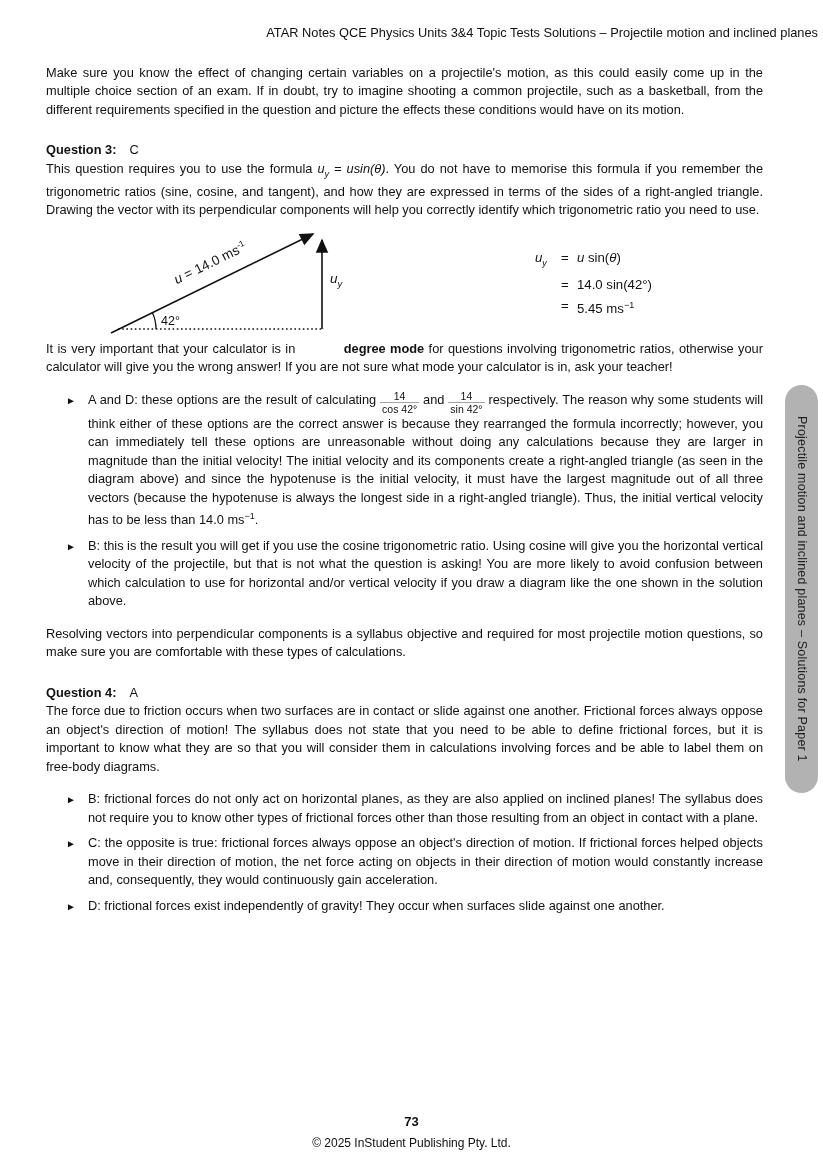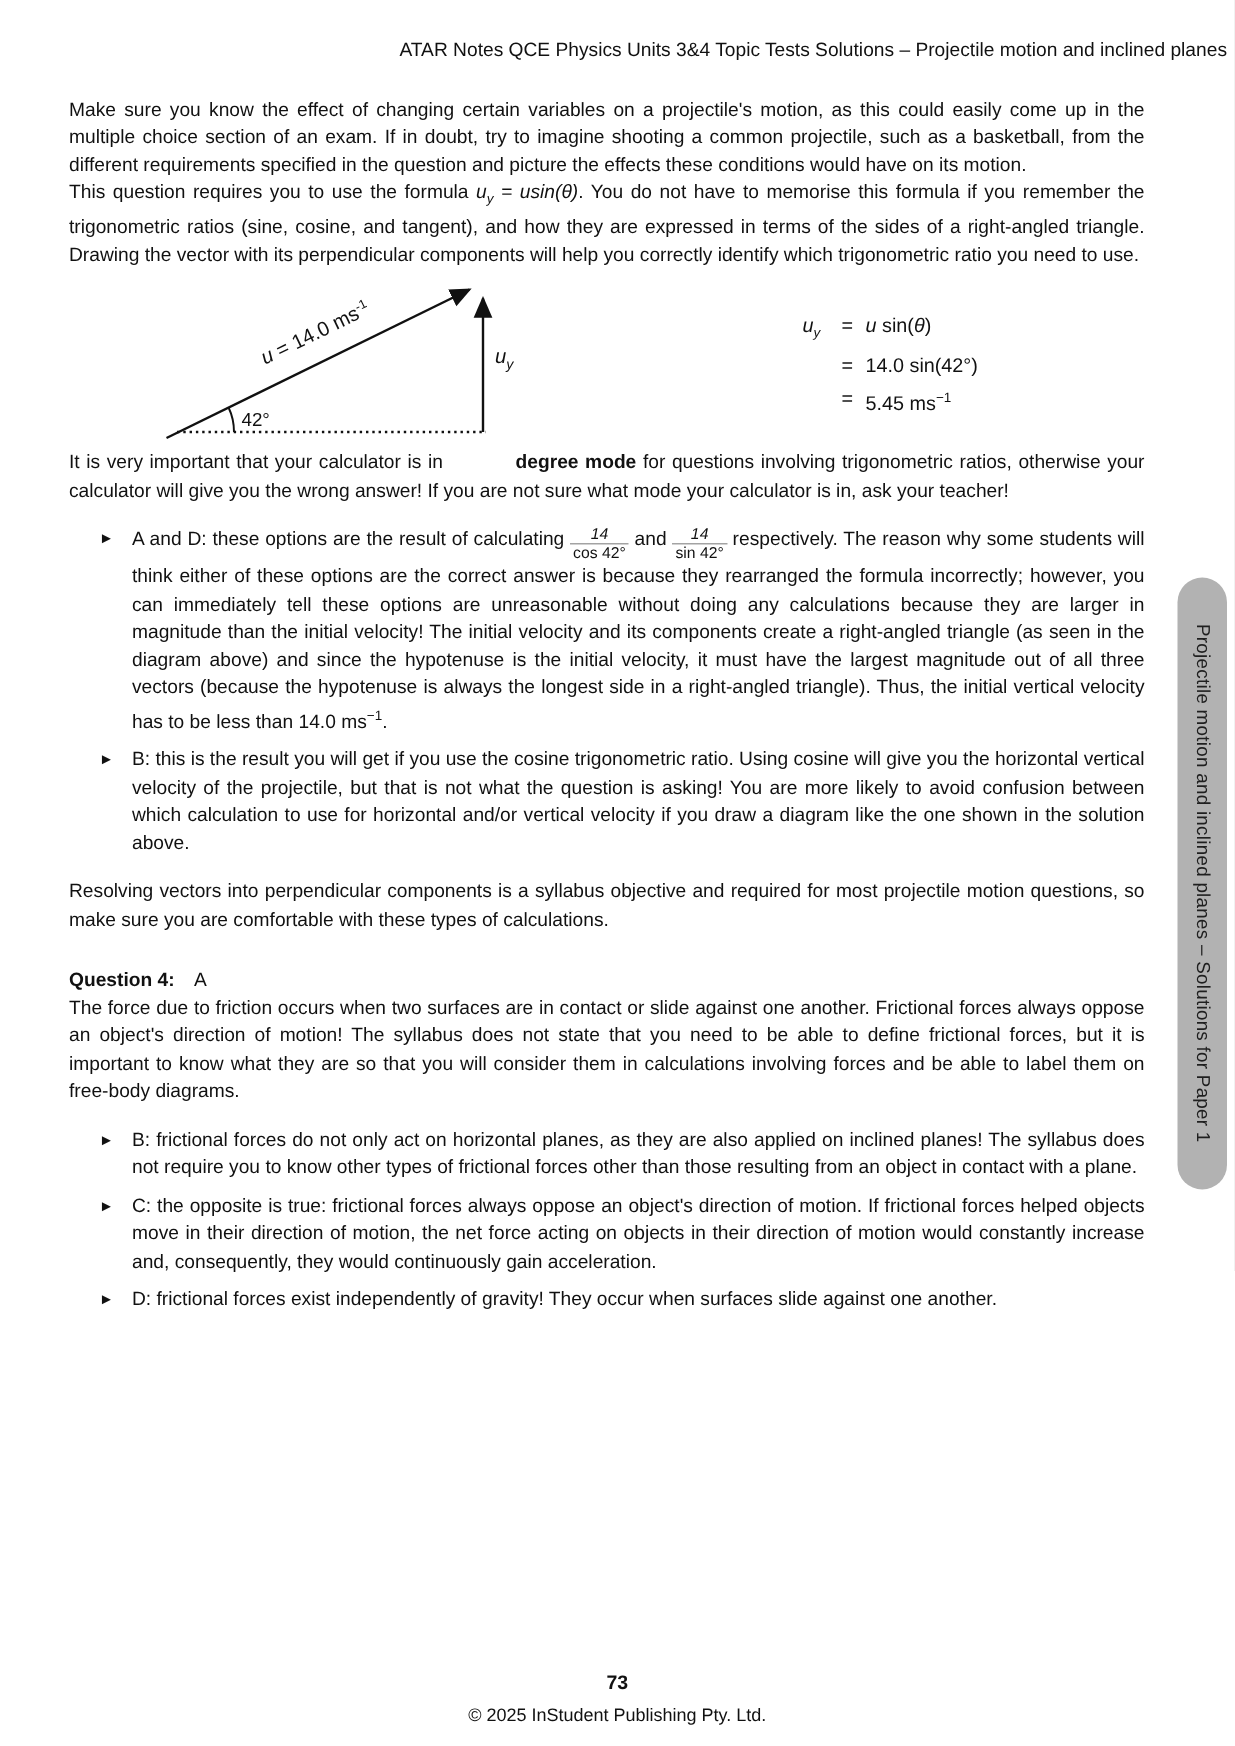--- a/index.html
+++ b/index.html
@@ -45,21 +45,21 @@
   
   .bullet-list { margin-top:14px; }
   .bullet { display:flex; margin-bottom:7px; }
   .bullet .marker { width:22px; flex:0 0 22px; margin-left:20px; font-size:10px; padding-top:1px; }
   .bullet .b-text { flex:1; text-align:justify; }
 
   .frac {
     display:inline-block; vertical-align:-9px;
     text-align:center; font-size:10.5px; line-height:11px;
   }
-  .frac .num { display:block;font-style:italic; }
+  .frac .num { display:block; }
   .frac .den { display:block; border-top:1px solid #a3a3a3; padding:1px 2px 0 2px; }
 
   .outro-para { margin-top:14px; }
   .q4-para { text-align:justify; }
 
   
   .sidebar-tab {
     position:absolute; top:385px; right:5px;
     width:33px; height:408px;
     background:#b2b2b2; border-radius:17px;
@@ -80,20 +80,23 @@
 <body>
 
 <div class="page">
 
   <div class="header">ATAR Notes QCE Physics Units 3&amp;4 Topic Tests Solutions – Projectile motion and inclined planes</div>
 
   <div class="content">
 
     <p class="para intro-para">Make sure you know the effect of changing certain variables on a projectile's motion, as this could easily come up in the multiple choice section of an exam. If in doubt, try to imagine shooting a common projectile, such as a basketball, from the different requirements specified in the question and picture the effects these conditions would have on its motion.</p>
 
+    <div class="q-heading">
+      <span>Question 3:</span><span class="answer">C</span>
+    </div>
 
     <p class="para">
       <span>This question requires you to use the formula </span><i class="var">u</i><sub class="var">y</sub><i class="var"> = usin(θ)</i><span>. You do not have to memorise this formula if you remember the trigonometric ratios (sine, cosine, and tangent), and how they are expressed in terms of the sides of a right-angled triangle. Drawing the vector with its perpendicular components will help you correctly identify which trigonometric ratio you need to use.</span>
     </p>
 
     <div class="diagram-row">
       <svg class="diagram-svg" width="330" height="112" viewBox="0 0 330 112">
         <defs>
           <marker id="arrow" markerWidth="10" markerHeight="9" refX="8" refY="4.5" orient="auto">
             <path d="M0,0.6 L9,4.5 L0,8.4 z" fill="#111"></path>

